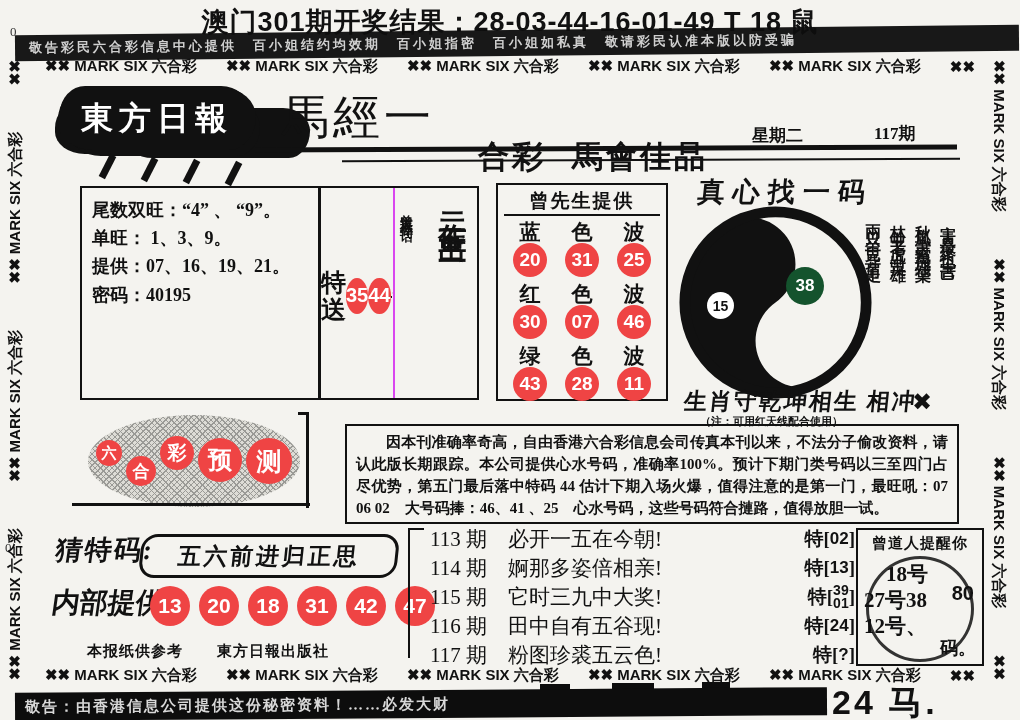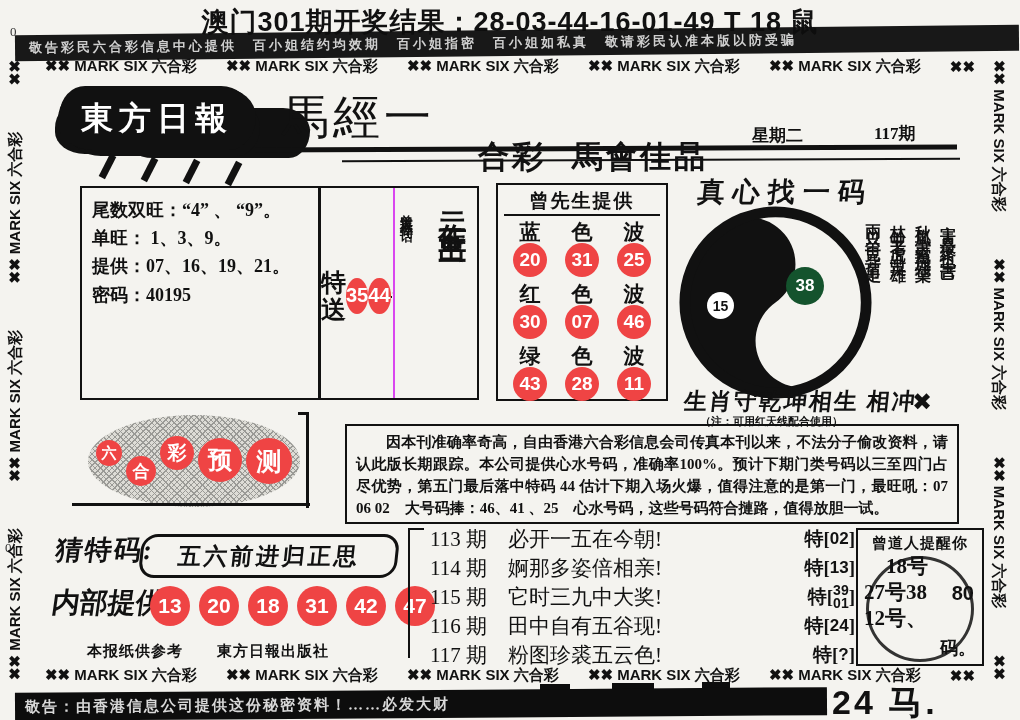--- a/index.html
+++ b/index.html
@@ -326,21 +326,21 @@
             <i>?</i>
           </span>
           <span>]</span>
         </span>
     </div>
   </div>
 
   <div class="reminder">
     <div class="rem-circle"></div>
     <div class="rem-l1">曾道人提醒你</div>
-    <div class="rem-line" style="margin-left:22px;">18号</div>
+    <div class="rem-line" style="margin-left:22px;margin-top:8px;">18号</div>
     <div class="rem-line">27号38</div>
     <div class="rem-line">12号、</div>
     <div class="rem-80">80</div>
     <div class="rem-last">码。</div>
   </div>
 
   <div class="abs ms-row ms-bottom">
     <span>✖✖ MARK SIX 六合彩</span>
     <span>✖✖ MARK SIX 六合彩</span>
     <span>✖✖ MARK SIX 六合彩</span>

